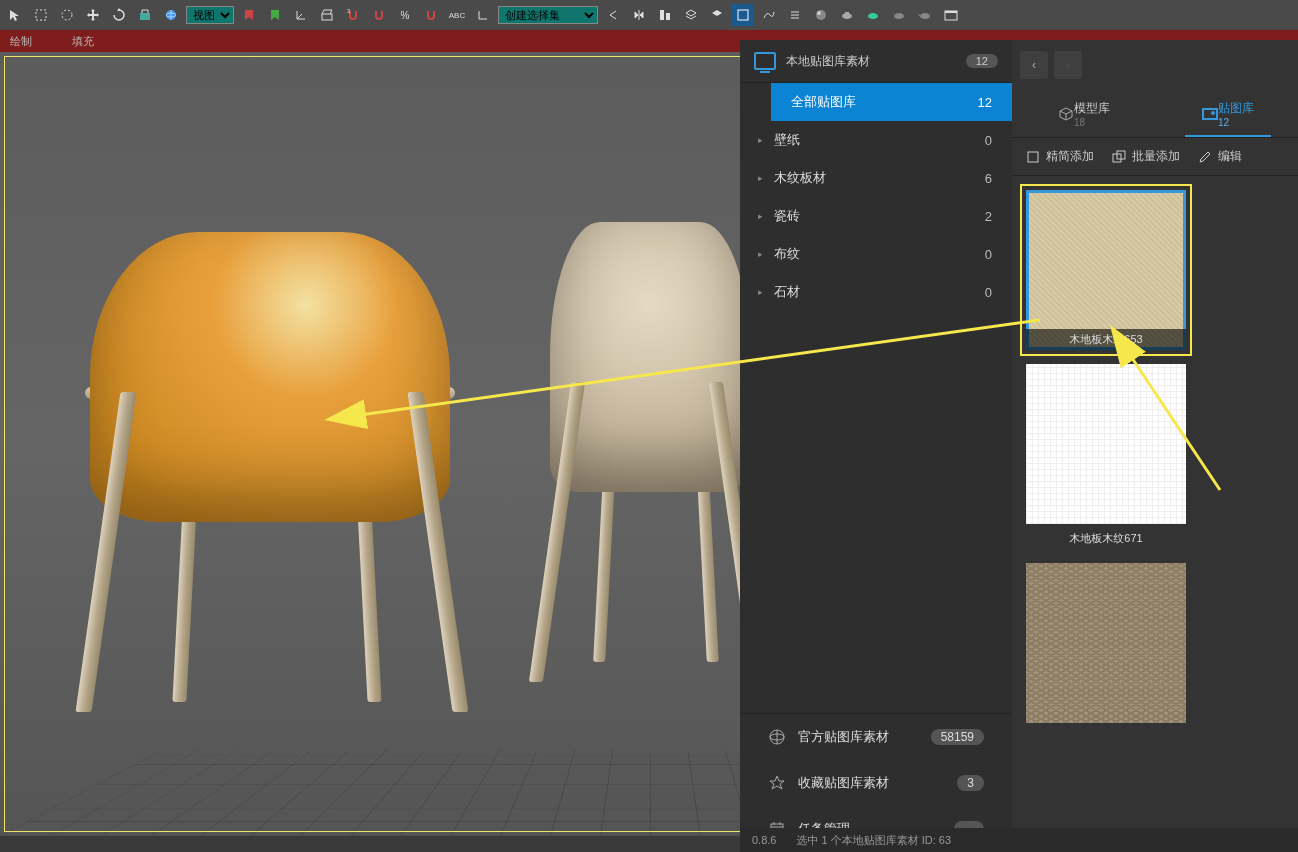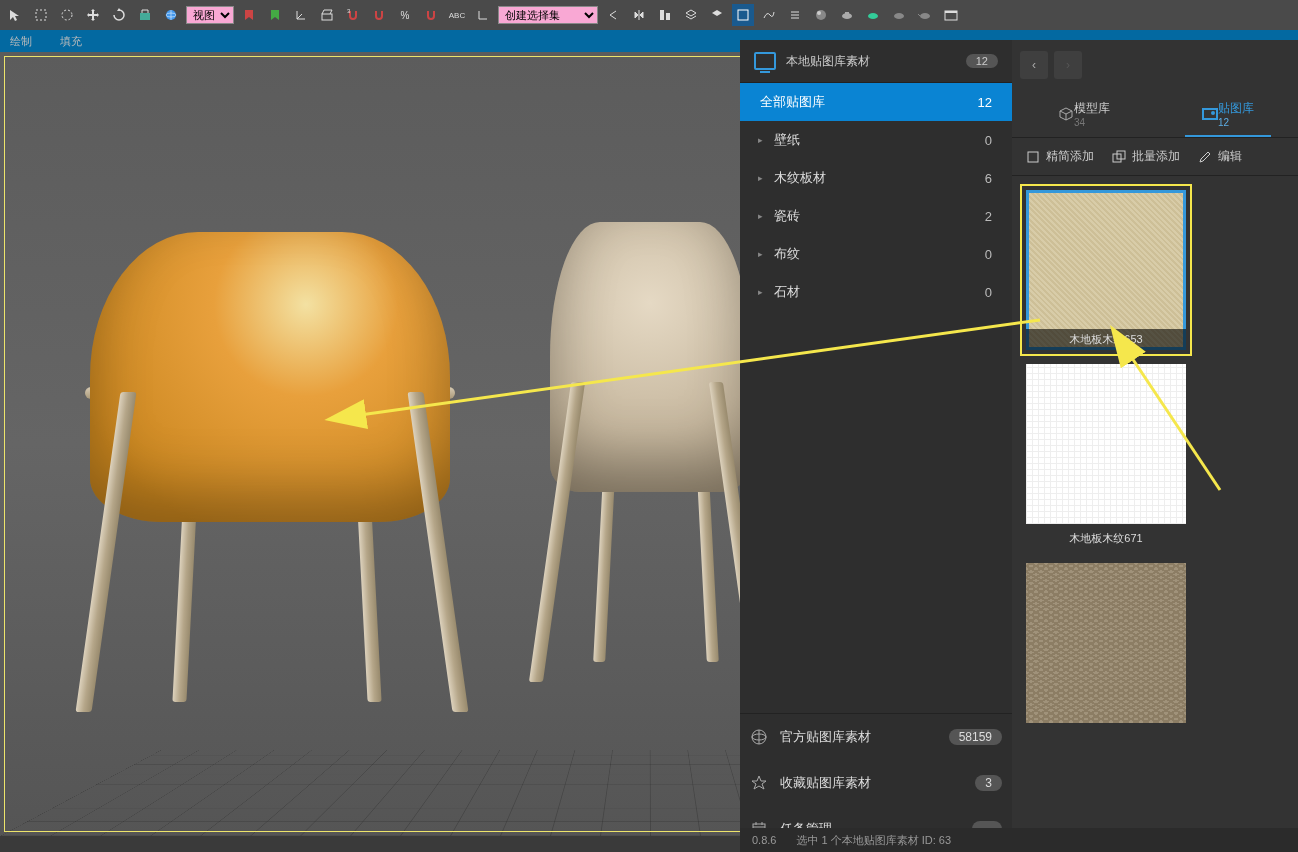--- a/index.html
+++ b/index.html
@@ -23,32 +23,32 @@
     }
     .toolbar .icon-btn {
       width: 22px;
       height: 22px;
       display: flex;
       align-items: center;
       justify-content: center;
       cursor: pointer;
     }
     .toolbar select {
-      background: #f9a8d4;
+      background: #0f766e;
       border: 1px solid #888;
       font-size: 11px;
       height: 18px;
       padding: 0 2px;
     }
     .subbar {
       height: 22px;
-      background: #0369a1;
-      display: flex;
-      align-items: center;
-      gap: 28px;
+      background: #7f1d1d;
+      display: flex;
+      align-items: center;
+      gap: 40px;
       padding: 0 10px;
       font-size: 11px;
       color: #bbb;
     }
     .viewport {
       position: absolute;
       top: 52px;
       left: 0;
       right: 0;
       bottom: 16px;
@@ -179,34 +179,35 @@
       align-items: center;
       font-size: 13px;
       color: #ddd;
       cursor: pointer;
       position: relative;
     }
     .cat-item.active {
       background: #0a84d3;
       color: #fff;
       padding-left: 20px;
+      margin-left: 31px;
     }
     .cat-item .count { margin-left: auto; color: #bbb; }
     .cat-item.active .count { color: #fff; }
     .cat-item .caret {
       position: absolute;
       left: 18px;
       font-size: 9px;
       color: #888;
     }
     .bottom-sections {
       border-top: 1px solid #222;
     }
     .bot-item {
-      padding: 14px 10px;
+      padding: 14px 28px;
       display: flex;
       align-items: center;
       gap: 12px;
       font-size: 13px;
       color: #ddd;
       cursor: pointer;
     }
     .bot-item .badge {
       margin-left: auto;
       background: #555;
@@ -636,21 +637,21 @@
       <div class="nav-btn">‹</div>
       <div class="nav-btn" style="color:#555">›</div>
     </div>
     <div class="pr-tabs">
       <div class="pr-tab">
         <svg class="cube-icon" viewBox="0 0 16 16">
             <path d="M8 2 L14 5 L14 11 L8 14 L2 11 L2 5 Z M2 5 L8 8 L14 5 M8 8 L8 14" fill="none" stroke="#aaa"></path>
           </svg>
         <div>
           <div>模型库</div>
-          <div class="tab-sub">34</div>
+          <div class="tab-sub">18</div>
         </div>
       </div>
       <div class="pr-tab active">
         <div class="img-icon"></div>
         <div>
           <div>贴图库</div>
           <div class="tab-sub">12</div>
         </div>
       </div>
     </div>

